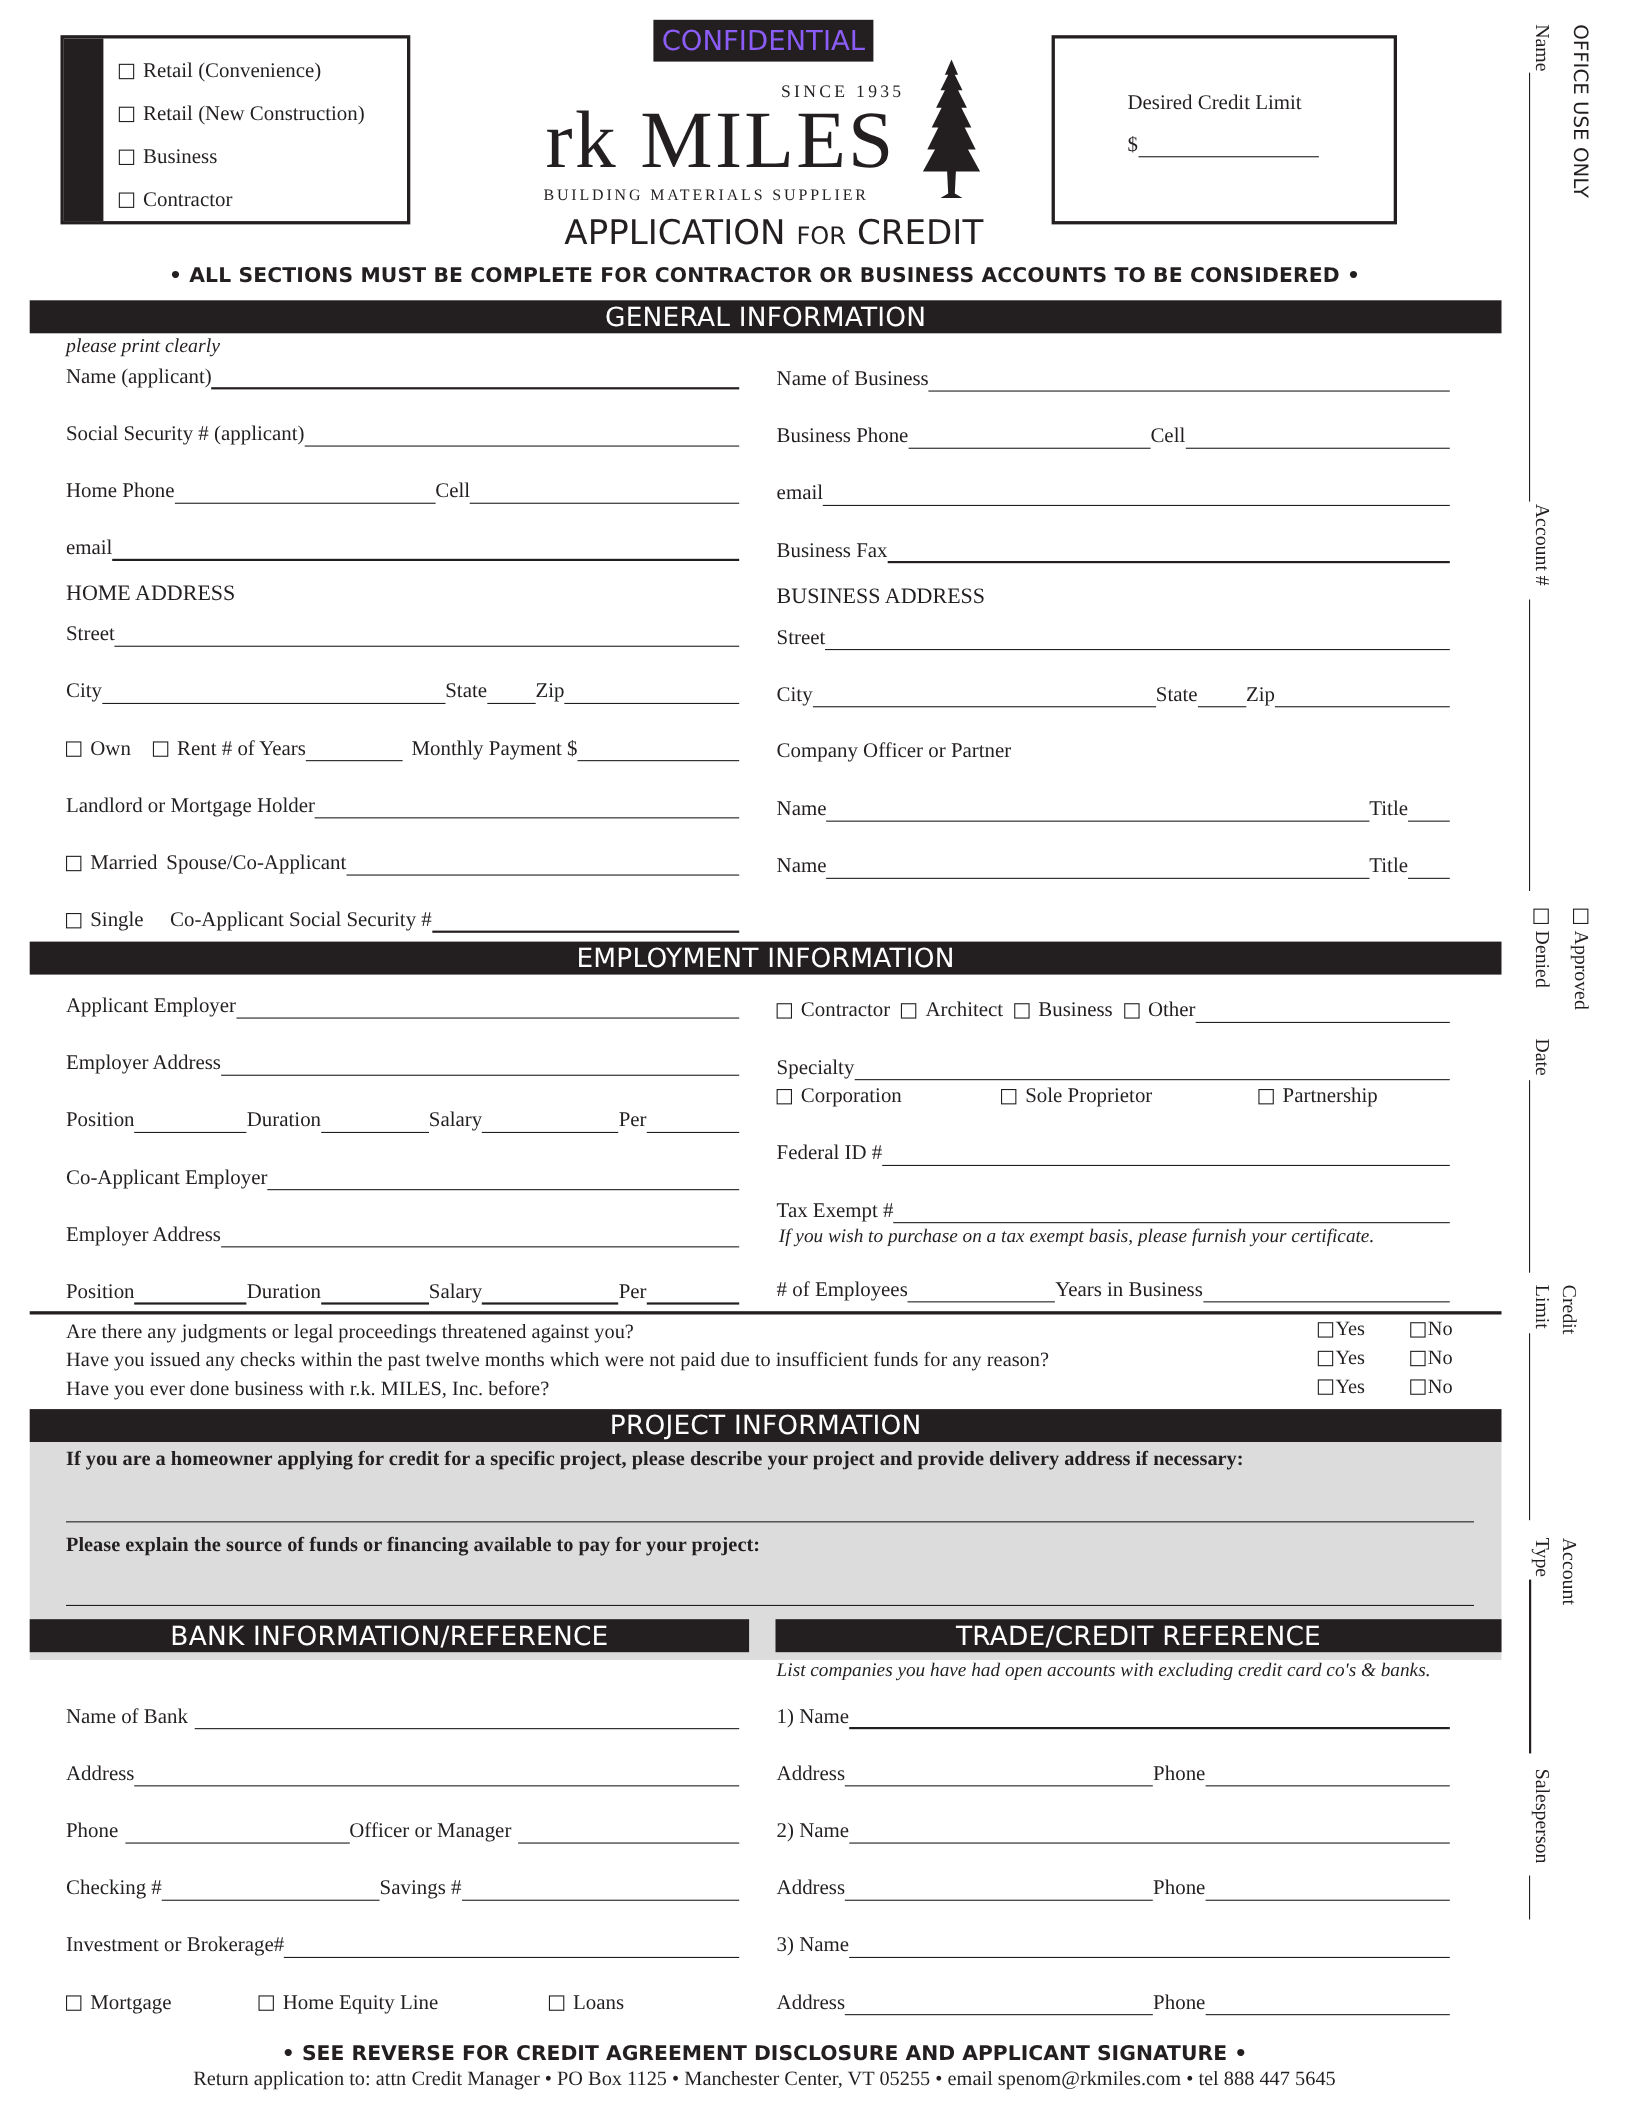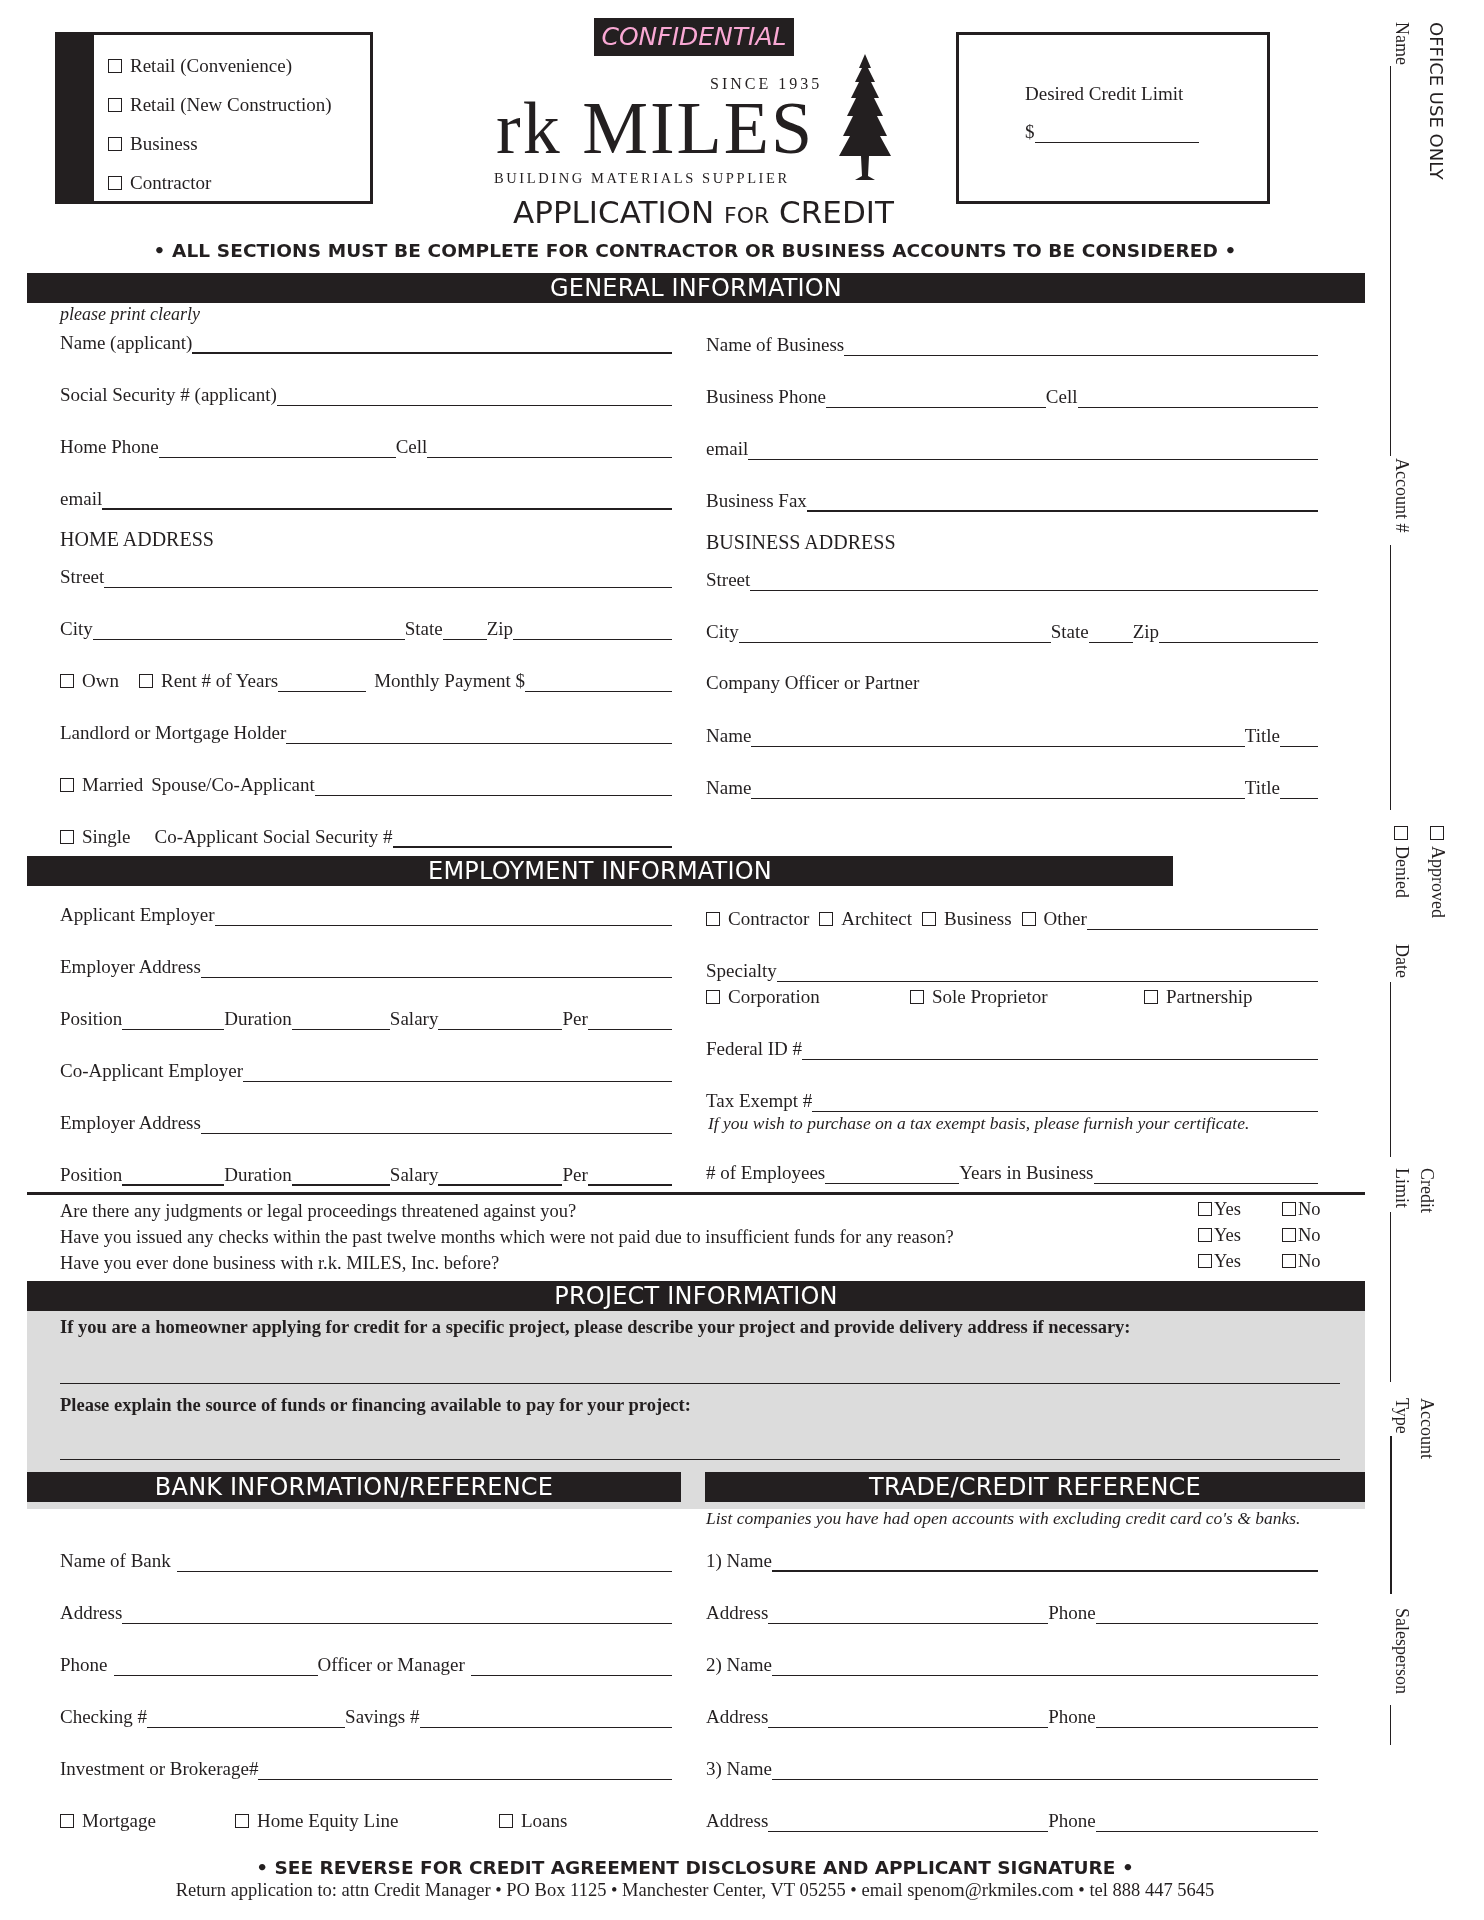--- a/index.html
+++ b/index.html
@@ -36,21 +36,21 @@
         <span class="cb"></span>
         <span>Business</span>
       </div><br>
     <div class="cbwrap">
         <span class="cb"></span>
         <span>Contractor</span>
       </div>
   </div>
 </div>
 
-<div class="abs sans" style="left:594px;top:18px;width:200px;height:38px;background:#231f20;color:#f9a8d4;font-size:25px;line-height:38px;text-align:center;font-style:italic;">CONFIDENTIAL</div>
+<div class="abs sans" style="left:594px;top:18px;width:200px;height:38px;background:#231f20;color:#8b5cf6;font-size:25px;line-height:38px;text-align:center;">CONFIDENTIAL</div>
 
 <div class="abs" style="left:490px;top:60px;width:400px;height:135px;">
   <div class="abs" style="left:220px;top:15px;font-size:16px;letter-spacing:3px;">SINCE 1935</div>
   <div class="abs" style="left:6px;top:28px;font-size:74px;letter-spacing:2px;line-height:80px;">rk MILES</div>
   <div class="abs" style="left:4px;top:110px;font-size:14.5px;letter-spacing:2.6px;">BUILDING MATERIALS SUPPLIER</div>
   <svg class="abs" style="left:345px;top:-8px;" width="60" height="134" viewBox="0 0 60 134">
     <path d="M30 2 L36 16 L33 16 L40 30 L36 30 L44 46 L39 46 L48 64 L42 64 L52 84 L45 84 L56 104 L34 104 L33 124 L40 128 L20 128 L27 124 L26 104 L4 104 L15 84 L8 84 L18 64 L12 64 L21 46 L16 46 L24 30 L20 30 L27 16 L24 16 Z" fill="#231f20"></path>
   </svg>
 </div>
 
@@ -181,21 +181,21 @@
   <span class="lbl">Title</span>
     <span class="line fixed" style="width:38px;"></span>
 </div>
 <div class="row" style="left:706px;top:773px;width:612px;">
   <span class="lbl">Name</span>
     <span class="line"></span>
   <span class="lbl">Title</span>
     <span class="line fixed" style="width:38px;"></span>
 </div>
 
-<div class="bar" style="left:27px;top:856px;width:1146px;">EMPLOYMENT INFORMATION</div>
+<div class="bar" style="left:27px;top:856px;width:1338px;">EMPLOYMENT INFORMATION</div>
 
 <div class="row" style="left:60px;top:900px;width:612px;">
   <span class="lbl">Applicant Employer</span>
     <span class="line"></span>
 </div>
 <div class="row" style="left:60px;top:952px;width:612px;">
   <span class="lbl">Employer Address</span>
     <span class="line"></span>
 </div>
 <div class="row" style="left:60px;top:1004px;width:612px;">

